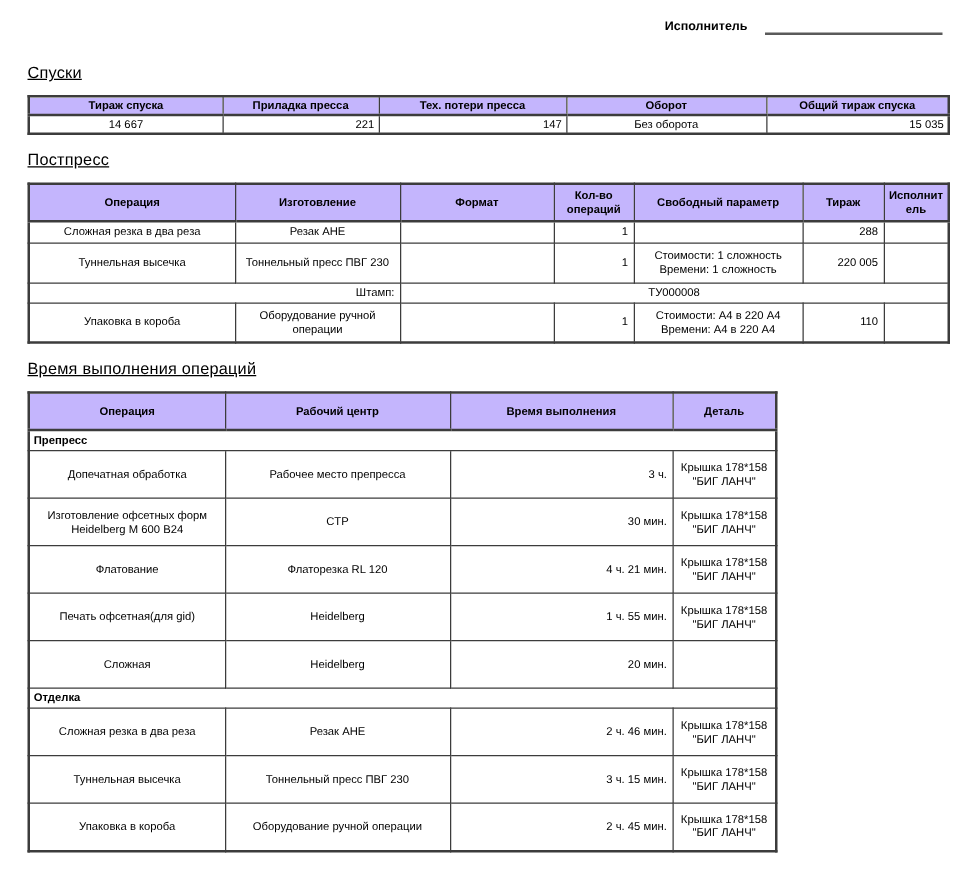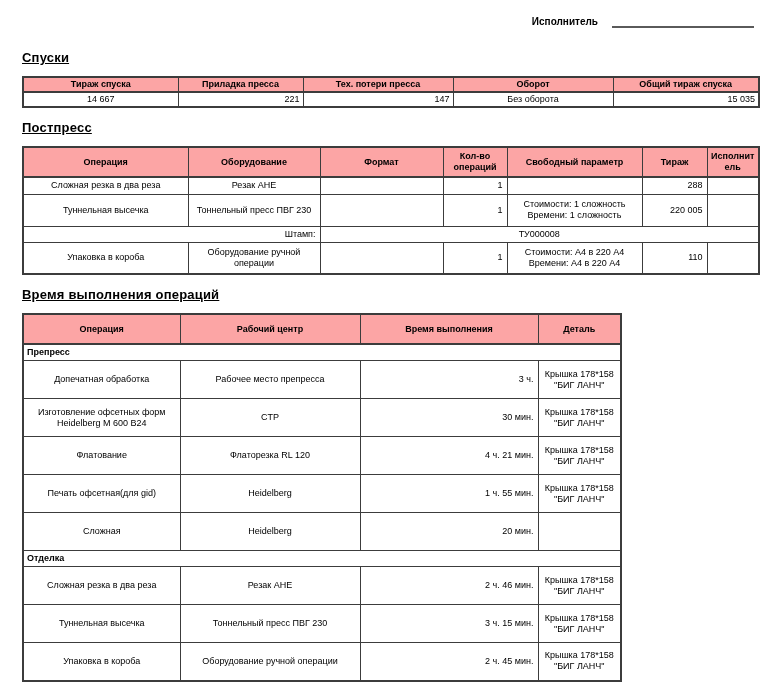--- a/index.html
+++ b/index.html
@@ -31,21 +31,21 @@
   }
   .sig-line {
     width: 142px;
     height: 12px;
     border-bottom: 2px solid #5a5a5a;
   }
 
   
   .section-title {
     font-size: 13px;
-    font-weight: bold;
+    font-weight: normal;
     text-decoration: underline;
     margin: 12px 0 11px 0;
     letter-spacing: 0.2px;
   }
 
   
   table {
     border-collapse: collapse;
     table-layout: fixed;
     border: 2px solid #3c3c3c;
@@ -54,21 +54,21 @@
   th, td {
     border: 1px solid #3c3c3c;
     font-size: 9px;
     line-height: 11px;
     vertical-align: middle;
     padding: 2px 3px;
     overflow: hidden;
     word-wrap: break-word;
   }
   th {
-    background: #fca5a5;
+    background: #c4b5fd;
     font-weight: bold;
     text-align: center;
     border-bottom: 2px solid #3c3c3c;
   }
   td.center { text-align: center; }
   td.right  { text-align: right; padding-right: 4px; }
   td.left   { text-align: center; }
   td.pre    { white-space: pre-line; }
   td.bold   { font-weight: normal; }
 
@@ -135,21 +135,21 @@
         <col style="width:132px">
         <col style="width:123px">
         <col style="width:64px">
         <col style="width:135px">
         <col style="width:65px">
         <col style="width:52px">
     </colgroup>
     <tbody>
         <tr>
       <th>Операция</th>
-      <th>Оборудование</th>
+      <th>Изготовление</th>
       <th>Формат</th>
       <th>Кол-во операций</th>
       <th>Свободный параметр</th>
       <th>Тираж</th>
       <th>Исполнитель</th>
     </tr>
     <tr>
       <td class="center">Сложная резка в два реза</td>
       <td class="center">Резак АНЕ</td>
       <td class="center"></td>

